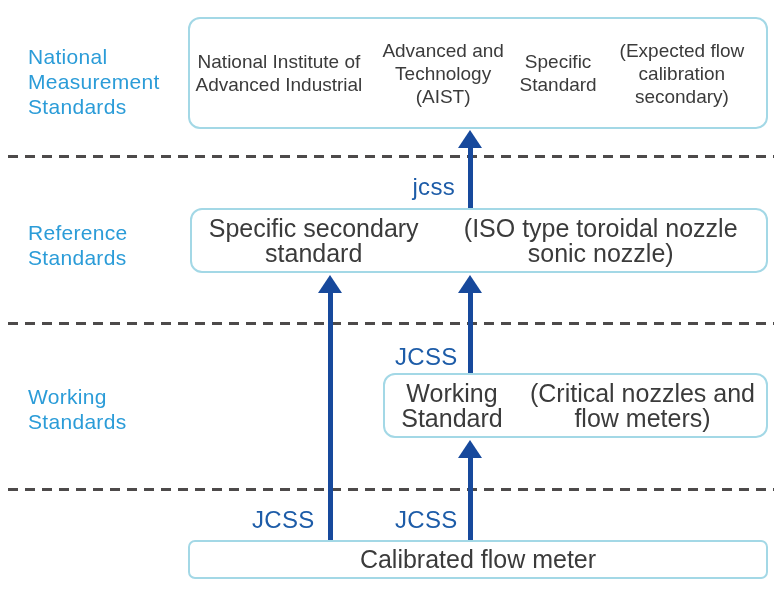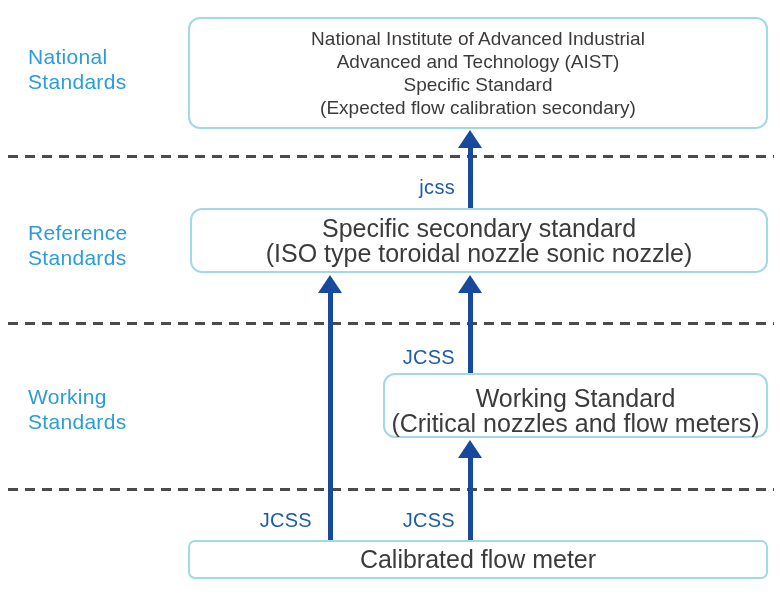--- a/index.html
+++ b/index.html
@@ -11,44 +11,45 @@
     position:absolute;left:28px;color:#2B9CD8;font-size:21px;line-height:25px;
     font-weight:500;letter-spacing:.3px;
   }
   .tier-label span{display:block;}
   .divider{
     position:absolute;left:8px;width:766px;height:3px;
     background:repeating-linear-gradient(to right,#4D4A4A 0 10px,transparent 10px 17px);
   }
   .box{
     position:absolute;background:#ffffff;border:2.5px solid #A3D8E6;border-radius:12px;
-    display:flex;flex-direction:column;justify-content:center;align-items:center;
+    display:flex;flex-direction:row;justify-content:center;align-items:center;
     text-align:center;color:#3B3B3B;box-sizing:border-box;
   }
   .box span{display:block;}
   .box-sm span{font-size:19px;line-height:23px;}
   .box-lg span{font-size:25px;line-height:25px;}
   .shaft{position:absolute;width:5px;background:#17499C;}
   .head{
     position:absolute;width:0;height:0;
     border-left:12px solid transparent;border-right:12px solid transparent;
     border-bottom:18px solid #17499C;
   }
   .jcss{
     position:absolute;width:60px;text-align:right;color:#1D5CA8;
-    font-size:20px;line-height:22px;letter-spacing:.3px;
+    font-size:24px;line-height:22px;letter-spacing:.3px;
   }
 </style>
 </head>
 <body>
 
 <div class="canvas">
 
   <div class="tier-label" style="top:44px;">
     <span>National</span>
+    <span>Measurement</span>
     <span>Standards</span>
   </div>
   <div class="tier-label" style="top:220px;">
     <span>Reference</span>
     <span>Standards</span>
   </div>
   <div class="tier-label" style="top:384px;">
     <span>Working</span>
     <span>Standards</span>
   </div>

